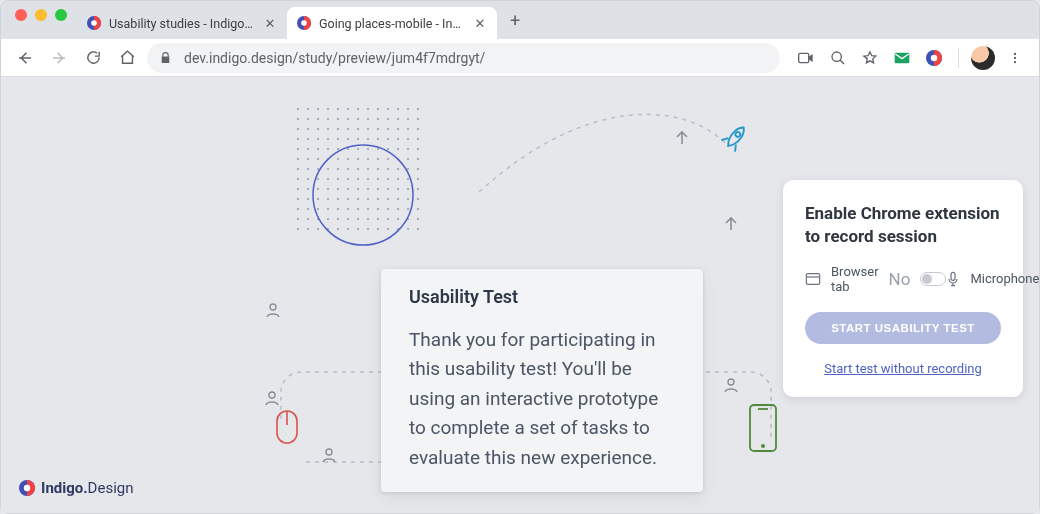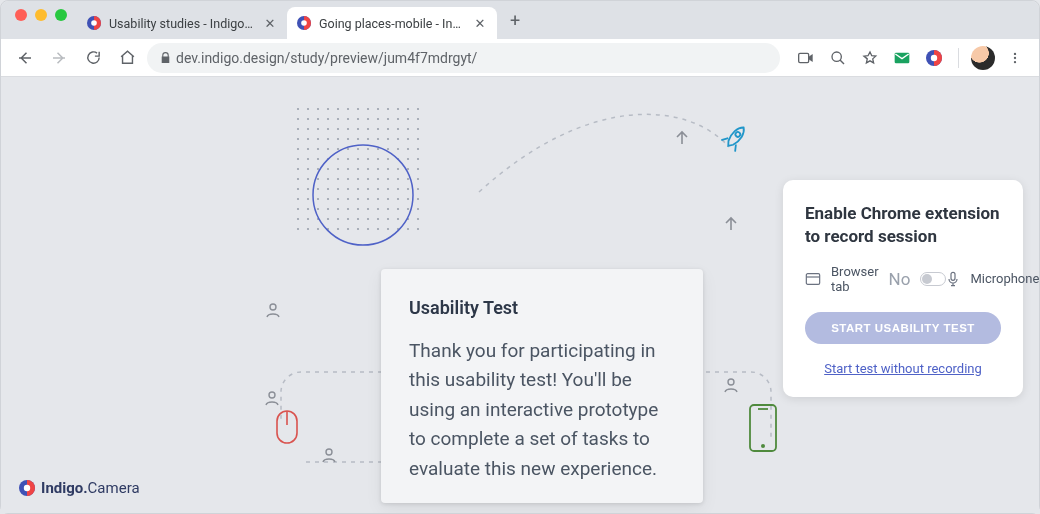--- a/index.html
+++ b/index.html
@@ -31,36 +31,36 @@
   .tab.active { background: var(--tab-active); }
   .tab .favicon { width:14px; height:14px; flex:0 0 14px; }
   .tab .title { flex:1; white-space:nowrap; overflow:hidden; text-overflow:ellipsis; }
   .tab .close { flex:0 0 14px; color:#5f6368; font-size:13px; line-height:1; text-align:center; }
   .newtab { width:28px; height:28px; display:flex; align-items:center; justify-content:center; color:#5f6368; font-size:18px; margin-left:4px; align-self:center; }
 
   
   .toolbar { height:38px; background: var(--toolbar-bg); display:flex; align-items:center; padding:0 10px; gap:6px; border-bottom:1px solid #dadce0; }
   .tbtn { width:28px; height:28px; display:flex; align-items:center; justify-content:center; color:#5f6368; border-radius:50%; }
   .tbtn.disabled { color:#b9bcc0; }
-  .omnibox { flex:1; height:30px; background:#f1f3f4; border-radius:15px; display:flex; align-items:center; padding:0 12px; gap:4px; color:var(--url-text); font-size:14px; }
+  .omnibox { flex:1; height:30px; background:#f1f3f4; border-radius:15px; display:flex; align-items:center; padding:0 12px; gap:12px; color:var(--url-text); font-size:14px; }
   .omnibox .lock { color:#5f6368; }
   .omnibox .url { white-space:nowrap; overflow:hidden; }
   .rgroup { display:flex; align-items:center; gap:4px; margin-left:6px; }
   .divider { width:1px; height:20px; background:#dadce0; margin:0 6px; }
   .avatar { width:24px; height:24px; border-radius:50%; background: radial-gradient(circle at 35% 30%, #f7c9a8 0 40%, #2b2b2b 42% 100%); }
 
   
   .viewport { position:absolute; left:1px; right:1px; top:77px; bottom:1px; background: var(--body-bg); overflow:hidden; }
 
   
   .deco { position:absolute; inset:0; pointer-events:none; }
   .deco svg { position:absolute; }
 
   
-  .center-card { position:absolute; left:380px; top:192px; width:322px; background:#f3f4f6; border-radius:4px; box-shadow:0 1px 4px rgba(0,0,0,0.12), 0 6px 18px rgba(0,0,0,0.06); padding:28px 28px 20px 28px; }
+  .center-card { position:absolute; left:380px; top:192px; width:322px; background:#f3f4f6; border-radius:4px; box-shadow:0 1px 4px rgba(0,0,0,0.12), 0 6px 18px rgba(0,0,0,0.06); padding:17px 28px 20px 28px; }
   .center-card h2 { margin:0 0 4px 0; font-size:18px; font-weight:600; color:#2d3748; }
   .center-card .subtitle { font-size:11.5px; letter-spacing:.6px; color:#9aa1ac; font-weight:600; }
   .center-card p { margin:18px 0 0 0; font-size:19px; line-height:1.55; color:#4b5563; }
   .center-card .actions { display:flex; justify-content:flex-end; margin-top:22px; }
   .btn-primary { background: var(--indigo); color:#fff; border:none; border-radius:18px; padding:9px 22px; font-size:12px; font-weight:700; letter-spacing:.4px; cursor:pointer; }
 
   
   .side-panel { position:absolute; right:16px; top:86px; width:240px; background:#fff; border-radius:10px; box-shadow:0 2px 10px rgba(0,0,0,0.10); padding:22px 22px 20px 22px;margin-top:17px; }
   .side-panel h3 { margin:0 0 16px 0; font-size:17px; font-weight:700; color:#2f3640; line-height:1.35; }
   .side-panel .para { font-size:13px; color:#4b5563; line-height:1.55; }
@@ -305,16 +305,16 @@
       <a>Start test without recording</a>
     </div>
   </div>
 
   <div class="brand">
     <svg class="logo" viewBox="0 0 16 16">
         <circle cx="8" cy="8" r="8" fill="#3f51b5"></circle>
         <path d="M8 0a8 8 0 0 1 0 16z" fill="#ef4444"></path>
         <circle cx="8" cy="8" r="3.2" fill="#fff"></circle>
       </svg>
-    <span><b>Indigo.</b><span>Camera</span></span>
+    <span><b>Indigo.</b><span>Design</span></span>
   </div>
 
 </div>
 
 </body></html>

